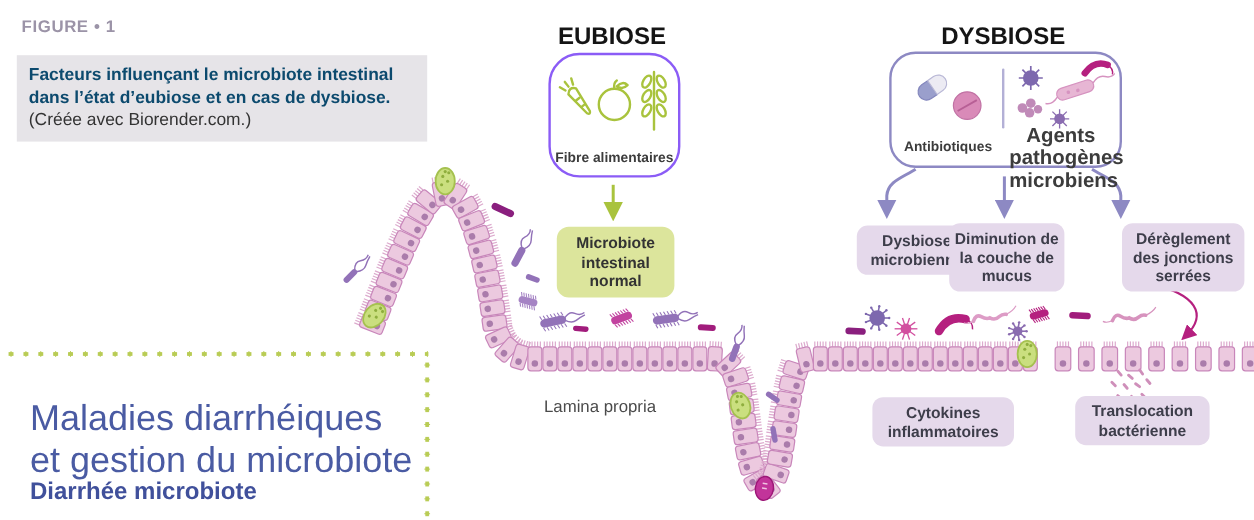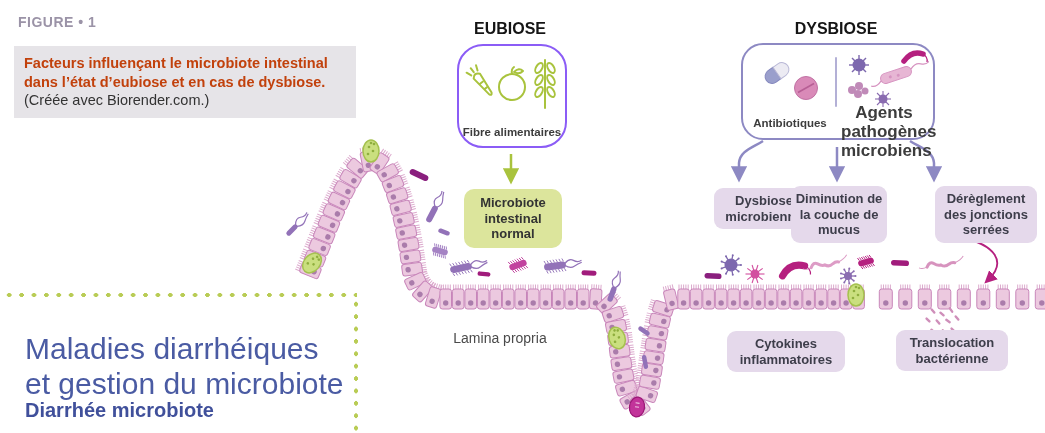--- a/index.html
+++ b/index.html
@@ -2,23 +2,23 @@
 <html><head>
 <meta charset="utf-8">
 <style>
   html,body{margin:0;padding:0;background:#fff;}
   #page{position:relative;width:1045px;height:433px;background:#fff;overflow:hidden;
         font-family:"Liberation Sans",sans-serif;}
   .abs{position:absolute;}
   #figure-label{left:18px;top:14px;font-size:14px;font-weight:bold;color:#9b93a7;letter-spacing:.5px;}
   #caption{left:14px;top:46px;width:322px;background:#e6e4e8;padding:8px 10px;
            font-size:14.5px;line-height:1.28;color:#222;}
-  #caption .cap-bold{font-weight:bold;color:#c2410c;}
+  #caption .cap-bold{font-weight:bold;color:#0c4a6e;}
   #caption .cap-normal{font-weight:normal;color:#333;margin-top:42px;}
-  .col-heading{font-size:16px;font-weight:bold;color:#151515;text-align:center;}
+  .col-heading{font-size:20px;font-weight:bold;color:#151515;text-align:center;}
   #eubiose-heading{left:440px;top:20px;width:140px;}
   #dysbiose-heading{left:766px;top:20px;width:140px;}
   #fiber-box{left:457px;top:44px;width:106px;height:100px;border:2px solid #8b5cf6;border-radius:26px;background:#fff;}
   #fiber-label{left:0;bottom:7px;width:100%;text-align:center;font-size:11.5px;font-weight:bold;color:#3c3c3c;line-height:1.15;}
   #microbiote-box{left:464px;top:189px;width:92px;background:#dce59c;border-radius:10px;
                   padding:6px 3px;text-align:center;font-size:13px;font-weight:bold;color:#333;line-height:1.2;}
   #dysbiose-panel{left:741px;top:43px;width:190px;height:93px;border:2px solid #8d89c3;border-radius:22px;background:#fff;}
   #panel-divider{left:92px;top:12px;width:2px;height:50px;background:#b3b0d6;border-radius:1px;}
   #antibiotiques-label{left:4px;top:72px;width:86px;text-align:center;font-size:11.5px;font-weight:bold;color:#3c3c3c;}
   #agents-label{left:98px;top:58px;width:86px;text-align:center;font-size:17px;font-weight:bold;color:#3c3c3c;line-height:1.12;}

